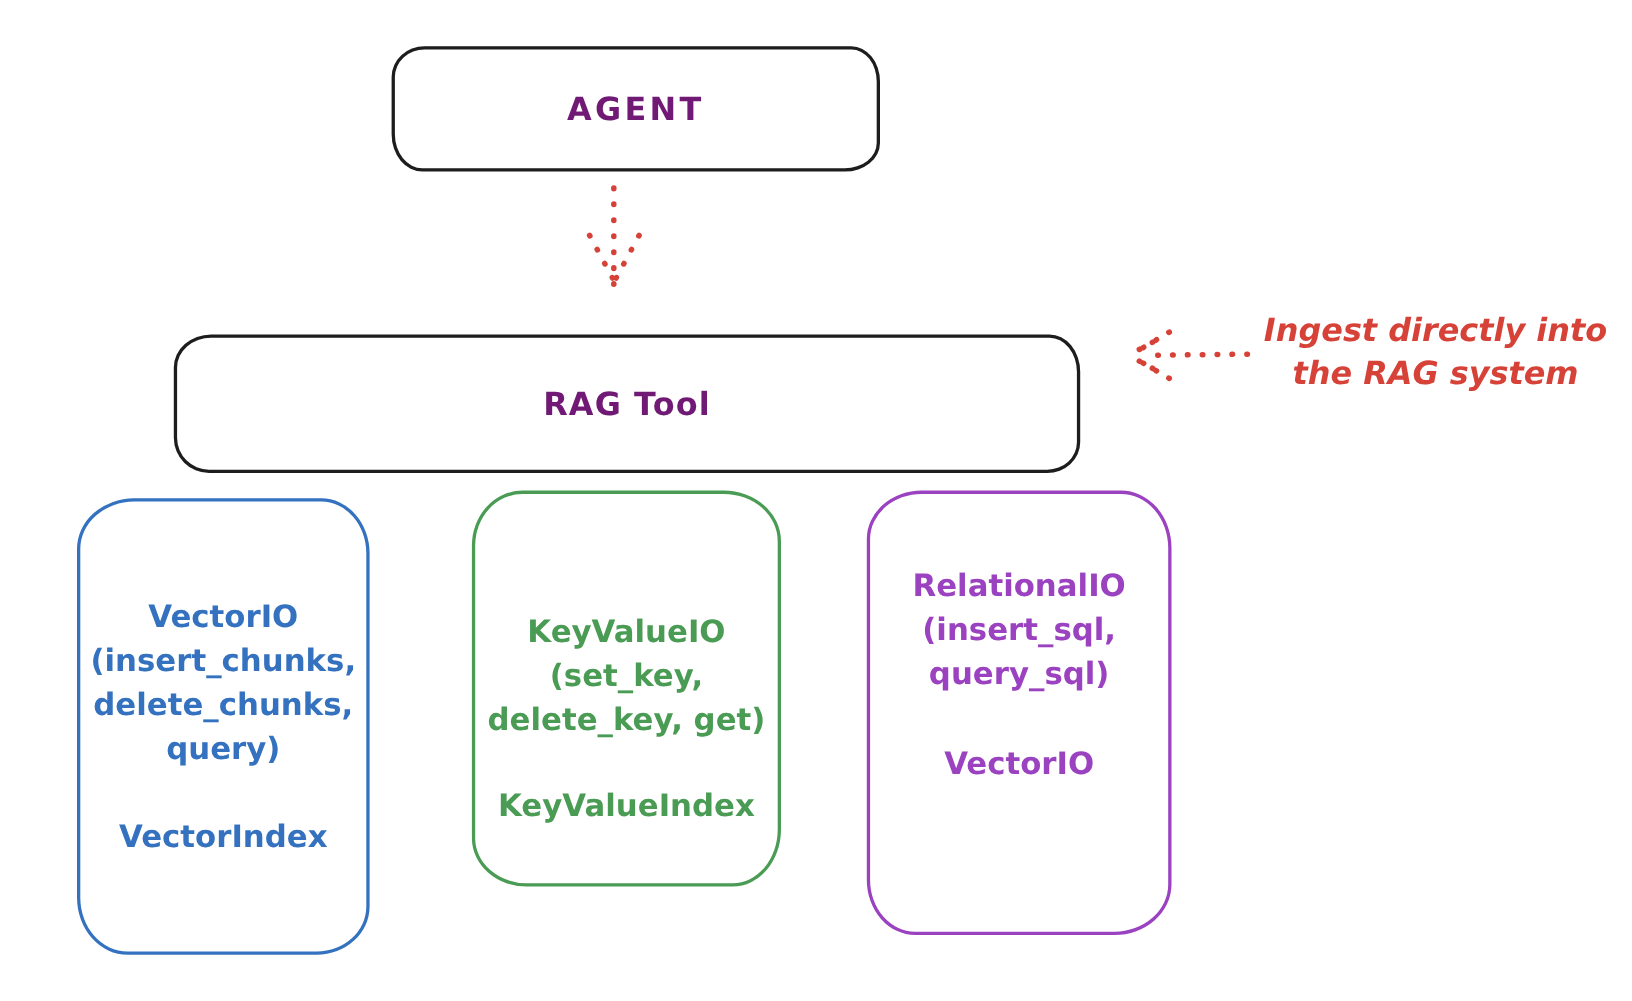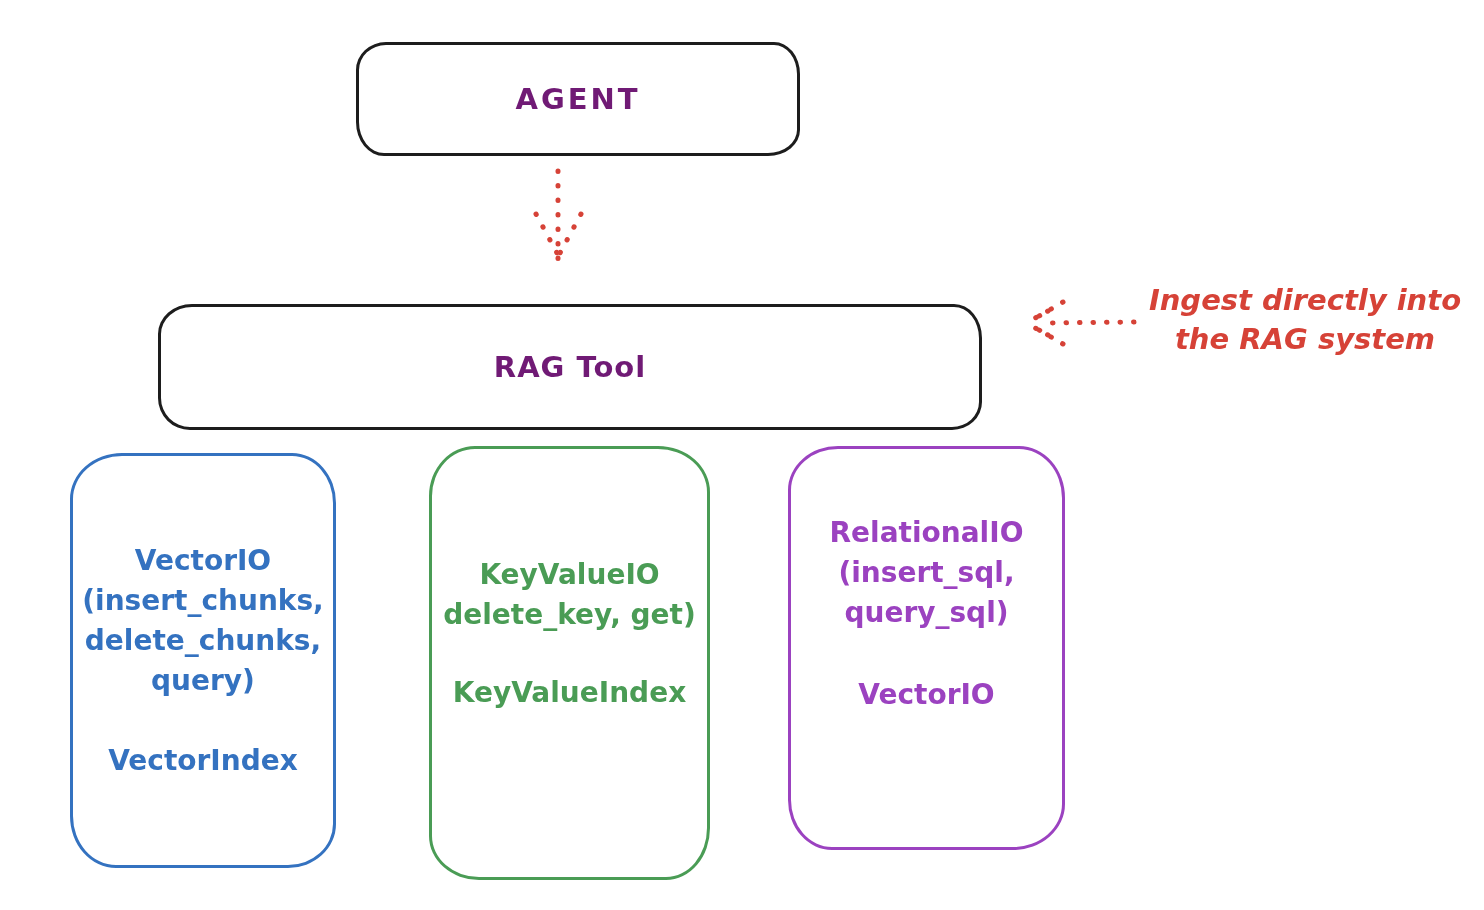--- a/index.html
+++ b/index.html
@@ -56,21 +56,21 @@
     font-size: 28px;
     line-height: 40px;
   }
   .store-vector {
     left: 70px; top: 453px; width: 266px; height: 415px;
     border-color: #3472c0; color: #3472c0;
     border-radius: 52px 44px 48px 46px / 46px 50px 44px 52px;
     padding-top: 85px;
   }
   .store-keyvalue {
-    left: 429px; top: 446px; width: 281px; height: 434px;
+    left: 429px; top: 446px; width: 281px; height: 360px;
     border-color: #4a9c55; color: #4a9c55;
     border-radius: 46px 52px 44px 50px / 50px 46px 52px 44px;
     padding-top: 106px;
   }
   .store-relational {
     left: 788px; top: 446px; width: 277px; height: 404px;
     border-color: #9b42c0; color: #9b42c0;
     border-radius: 50px 46px 52px 44px / 44px 52px 46px 50px;
     padding-top: 64px;
   }
@@ -138,20 +138,21 @@
   <div class="node store store-vector">
     <span class="line">VectorIO</span>
     <span class="line">(insert_chunks,</span>
     <span class="line">delete_chunks,</span>
     <span class="line">query)</span>
     <span class="index-label">VectorIndex</span>
   </div>
 
   <div class="node store store-keyvalue">
     <span class="line">KeyValueIO</span>
+    <span class="line">(set_key,</span>
     <span class="line">delete_key, get)</span>
     <span class="index-label">KeyValueIndex</span>
   </div>
 
   <div class="node store store-relational">
     <span class="line">RelationalIO</span>
     <span class="line">(insert_sql,</span>
     <span class="line">query_sql)</span>
     <span class="index-label">VectorIO</span>
   </div>

